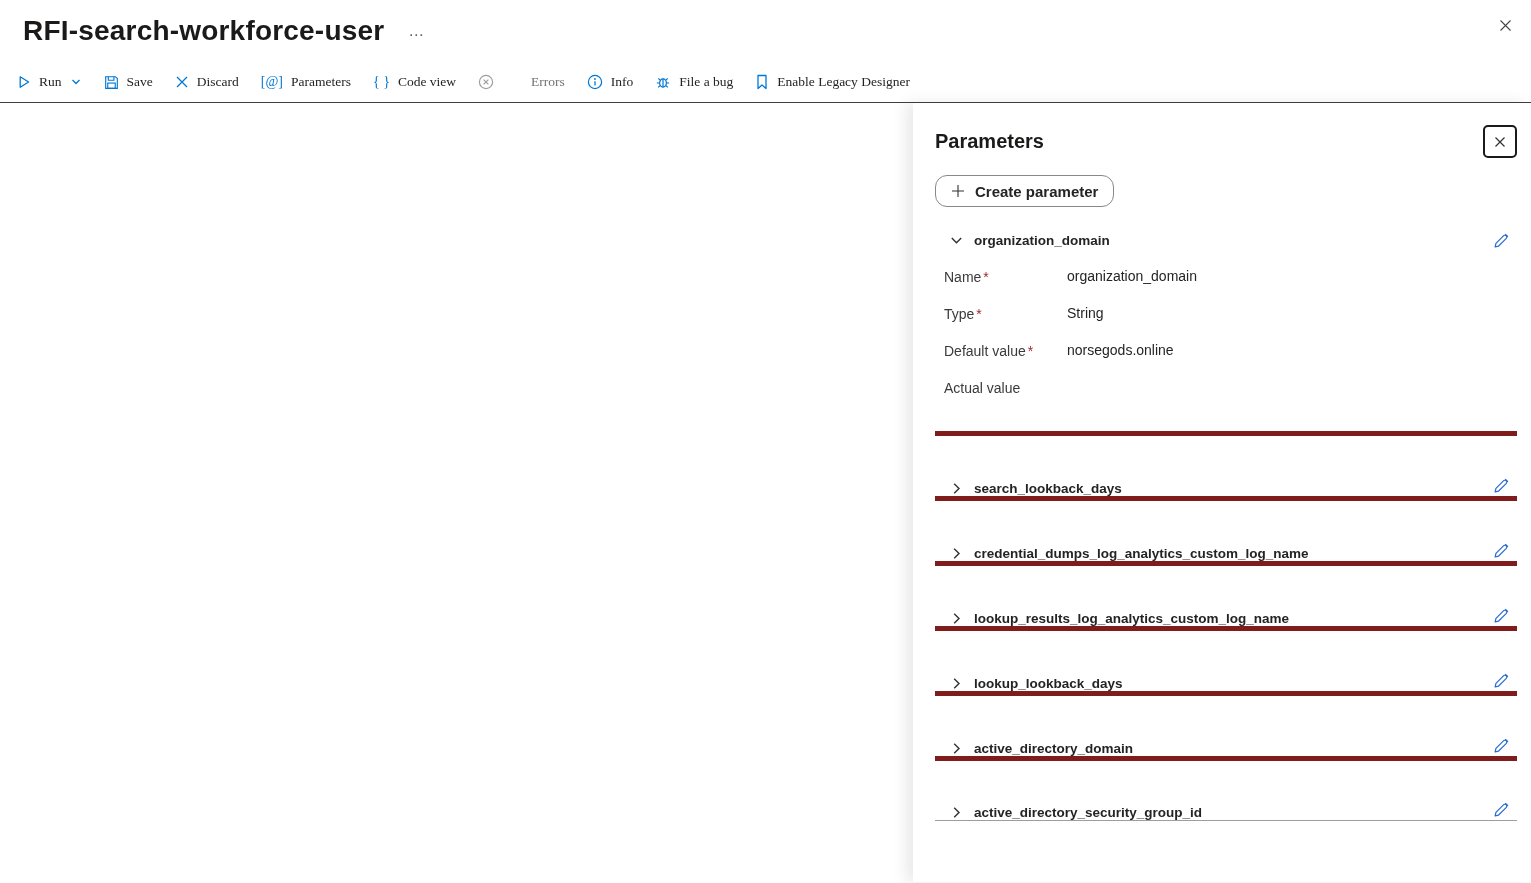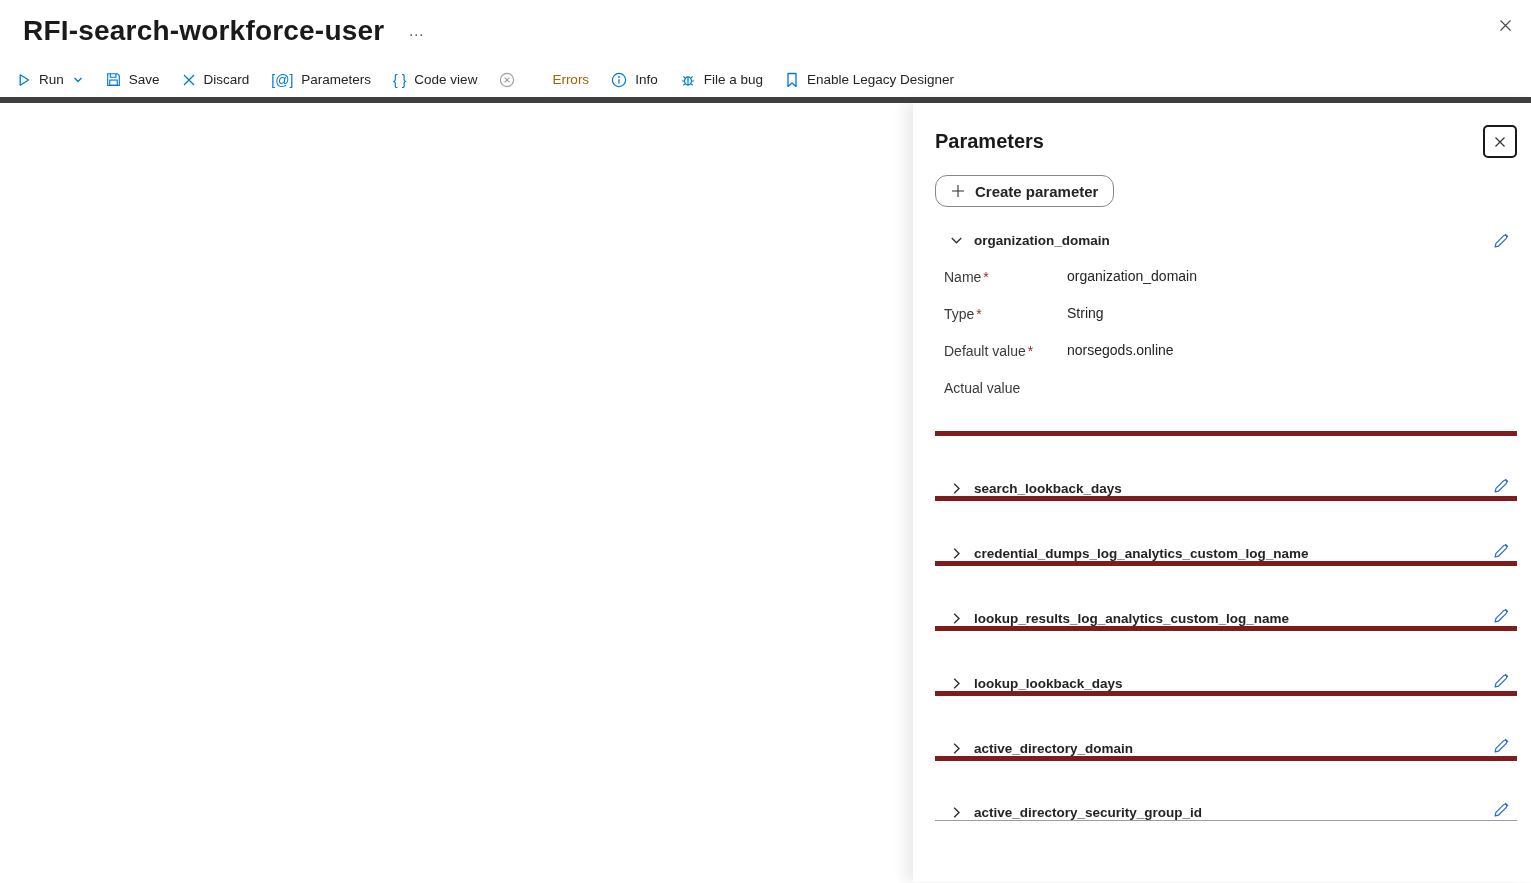--- a/index.html
+++ b/index.html
@@ -8,24 +8,24 @@
 
   
   .titlebar { height:62px; position:relative; display:flex; align-items:center; padding-left:23px; }
   .app-title { font-size:28px; font-weight:700; color:#1b1a19; letter-spacing:.2px; }
   .more-btn { margin-left:20px; color:#605e5c; font-size:16px; letter-spacing:2px; cursor:pointer; line-height:10px; padding:4px; }
   .window-close { position:absolute; right:14px; top:13px; width:24px; height:24px;
     display:flex; align-items:center; justify-content:center; cursor:pointer; }
 
   
   .toolbar { height:41px; display:flex; align-items:center; padding-left:6px;
-    border-bottom:6px solid #404040; }
+    border-bottom:1px solid #404040;font-family:Liberation Serif, serif; }
   .tb-item { display:flex; align-items:center; gap:8px; padding:0 11px; height:100%;
     font-size:13.5px; color:#242424; cursor:pointer; white-space:nowrap; }
-  .tb-item.disabled { color:#a16207; cursor:default;gap:37px; }
+  .tb-item.disabled { color:#737373; cursor:default;gap:37px; }
   .glyph-icon { font-size:14px; color:#0078d4; font-weight:400; }
 
   
   .main { position:relative; height:779px; }
   .canvas { position:absolute; inset:0; background:#ffffff; }
   .panel { position:absolute; top:0; right:0; width:618px; height:100%; background:#fff;
     box-shadow:-7px 0 14px rgba(0,0,0,.09); padding:0 14px 0 22px; }
 
   .panel-header { margin-top:22px; display:flex; align-items:center; justify-content:space-between; }
   .panel-title { font-size:20px; font-weight:700; color:#1b1a19; }

